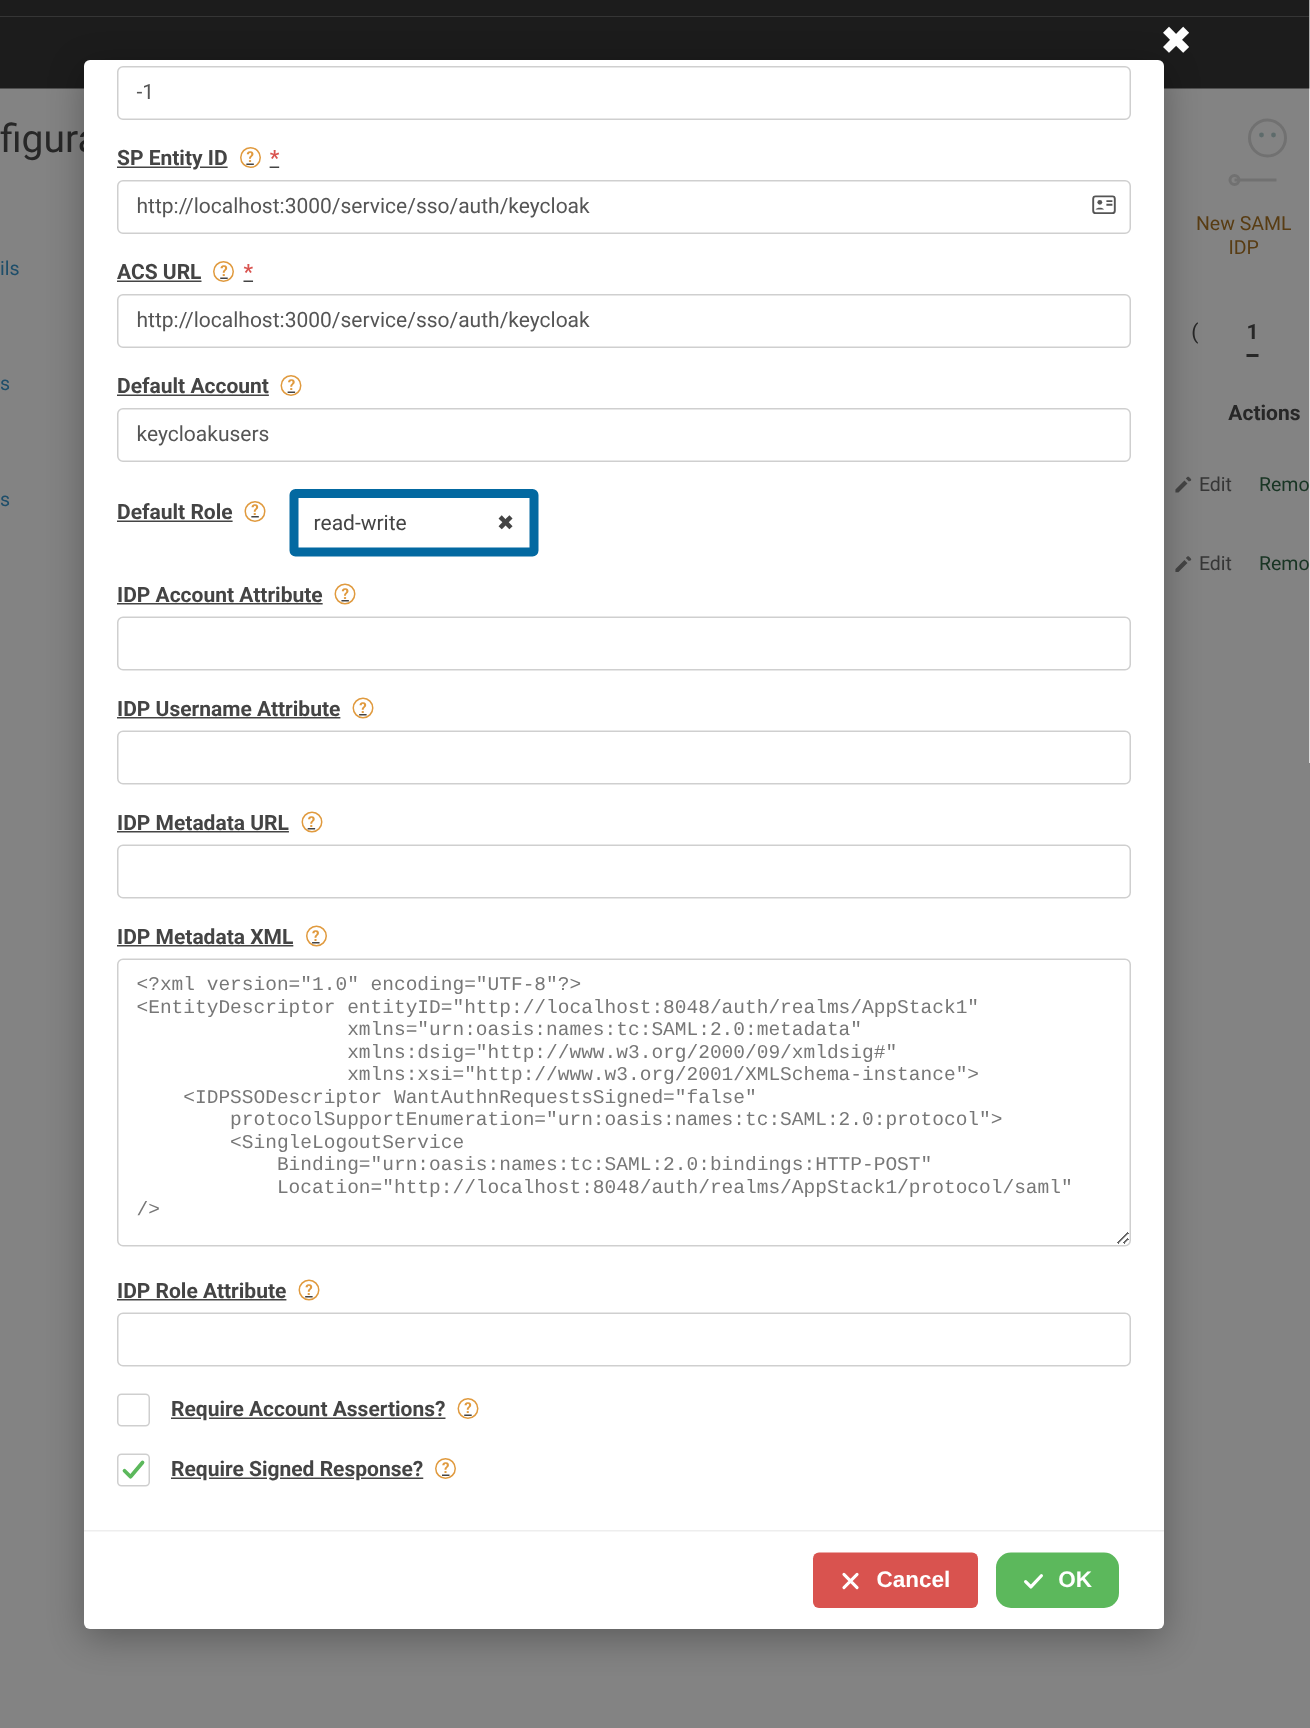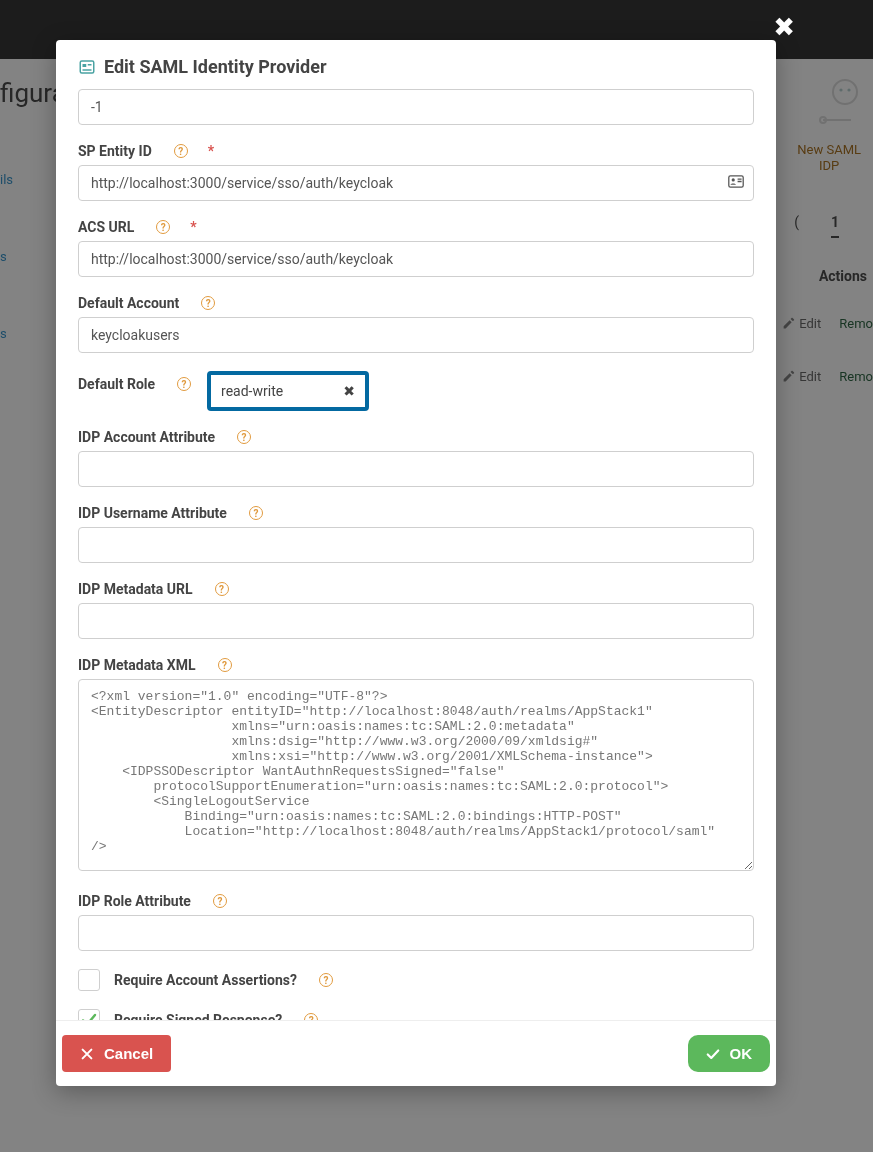--- a/index.html
+++ b/index.html
@@ -133,26 +133,27 @@
     flex: 1 1 auto;
     overflow-y: auto;
     padding: 0 22px 10px 22px;
   }
   .modal-body::-webkit-scrollbar { width: 10px; }
   .modal-body::-webkit-scrollbar-thumb { background:#c4c4c4; border-radius:5px; }
   .field { margin-top: 18px; }
   .field.first { margin-top: 4px; }
   .field-label {
     display: flex;
-    align-items: center;
-    gap: 22px;
+    align-items: flex-start;
+    gap: 8px;
     font-size: 14px;
     font-weight: 700;
     color: #444;
     margin-bottom: 6px;
+    text-decoration: underline;
   }
   .help-icon {
     display:inline-flex;
     width:14px;height:14px;
     border:1.3px solid #e09a3e;
     border-radius:50%;
     color:#e09a3e;
     align-items:center;justify-content:center;
     font-size:10px; font-weight:700;
     cursor:pointer;
@@ -180,21 +181,21 @@
     font-size: 13px;
     height: 192px;
     resize: vertical;
     white-space: pre;
     overflow: auto;
     color:#777;
   }
   .role-row { display:flex; align-items:center; gap:16px; }
   .chip {
     display:flex; align-items:center;
-    border:4px solid #0369a1;
+    border:6px solid #0369a1;
     border-radius:4px;
     padding: 8px 10px;
     font-size:14px;
     color:#444;
     gap: 60px;
   }
   .chip .remove { color:#444; cursor:pointer; font-size:14px; }
   .check-row { display:flex; align-items:center; gap:14px; margin-top:18px; }
   .checkbox {
     width:22px;height:22px;
@@ -202,23 +203,23 @@
     border-radius:3px;
     display:flex;align-items:center;justify-content:center;
     cursor:pointer;
     background:#fff;
   }
   .checkbox.checked { color:#5cb85c; }
   .checkbox svg { width:16px;height:16px; }
   .check-row .field-label { margin-bottom:0; }
   .modal-footer {
     border-top: 1px solid #eee;
-    padding: 14px 6px;
+    padding: 14px 30px;
     display:flex;
-    justify-content:space-between;
+    justify-content:flex-end;
     gap:12px;
   }
   .btn {
     display:flex;align-items:center;gap:10px;
     padding: 10px 18px;
     border-radius:4px;
     border:none;
     font-size:15px;
     font-weight:600;
     color:#fff;
@@ -275,29 +276,20 @@
     <div>s</div>
     <div style="height:38px"></div>
     <div>s</div>
   </div>
 </div>
 
 <div class="overlay"></div>
 <div class="close-x">✖</div>
 
 <div class="modal">
-  <div class="modal-header">
-    <svg viewBox="0 0 24 24">
-      <rect x="3" y="4" width="18" height="16" rx="2" fill="none" stroke="#4aa3a3" stroke-width="2"></rect>
-      <rect x="6" y="8" width="5" height="4" fill="#4aa3a3"></rect>
-      <line x1="13" y1="9" x2="18" y2="9" stroke="#4aa3a3" stroke-width="2"></line>
-      <line x1="6" y1="16" x2="18" y2="16" stroke="#4aa3a3" stroke-width="2"></line>
-    </svg>
-    <h3>Edit SAML Identity Provider</h3>
-  </div>
 
   <div class="modal-body">
 
     <div class="field first">
       <input class="text-input" type="text" value="-1" style="">
     </div>
 
     <div class="field">
       <div class="field-label">
         <span>SP Entity ID</span>

